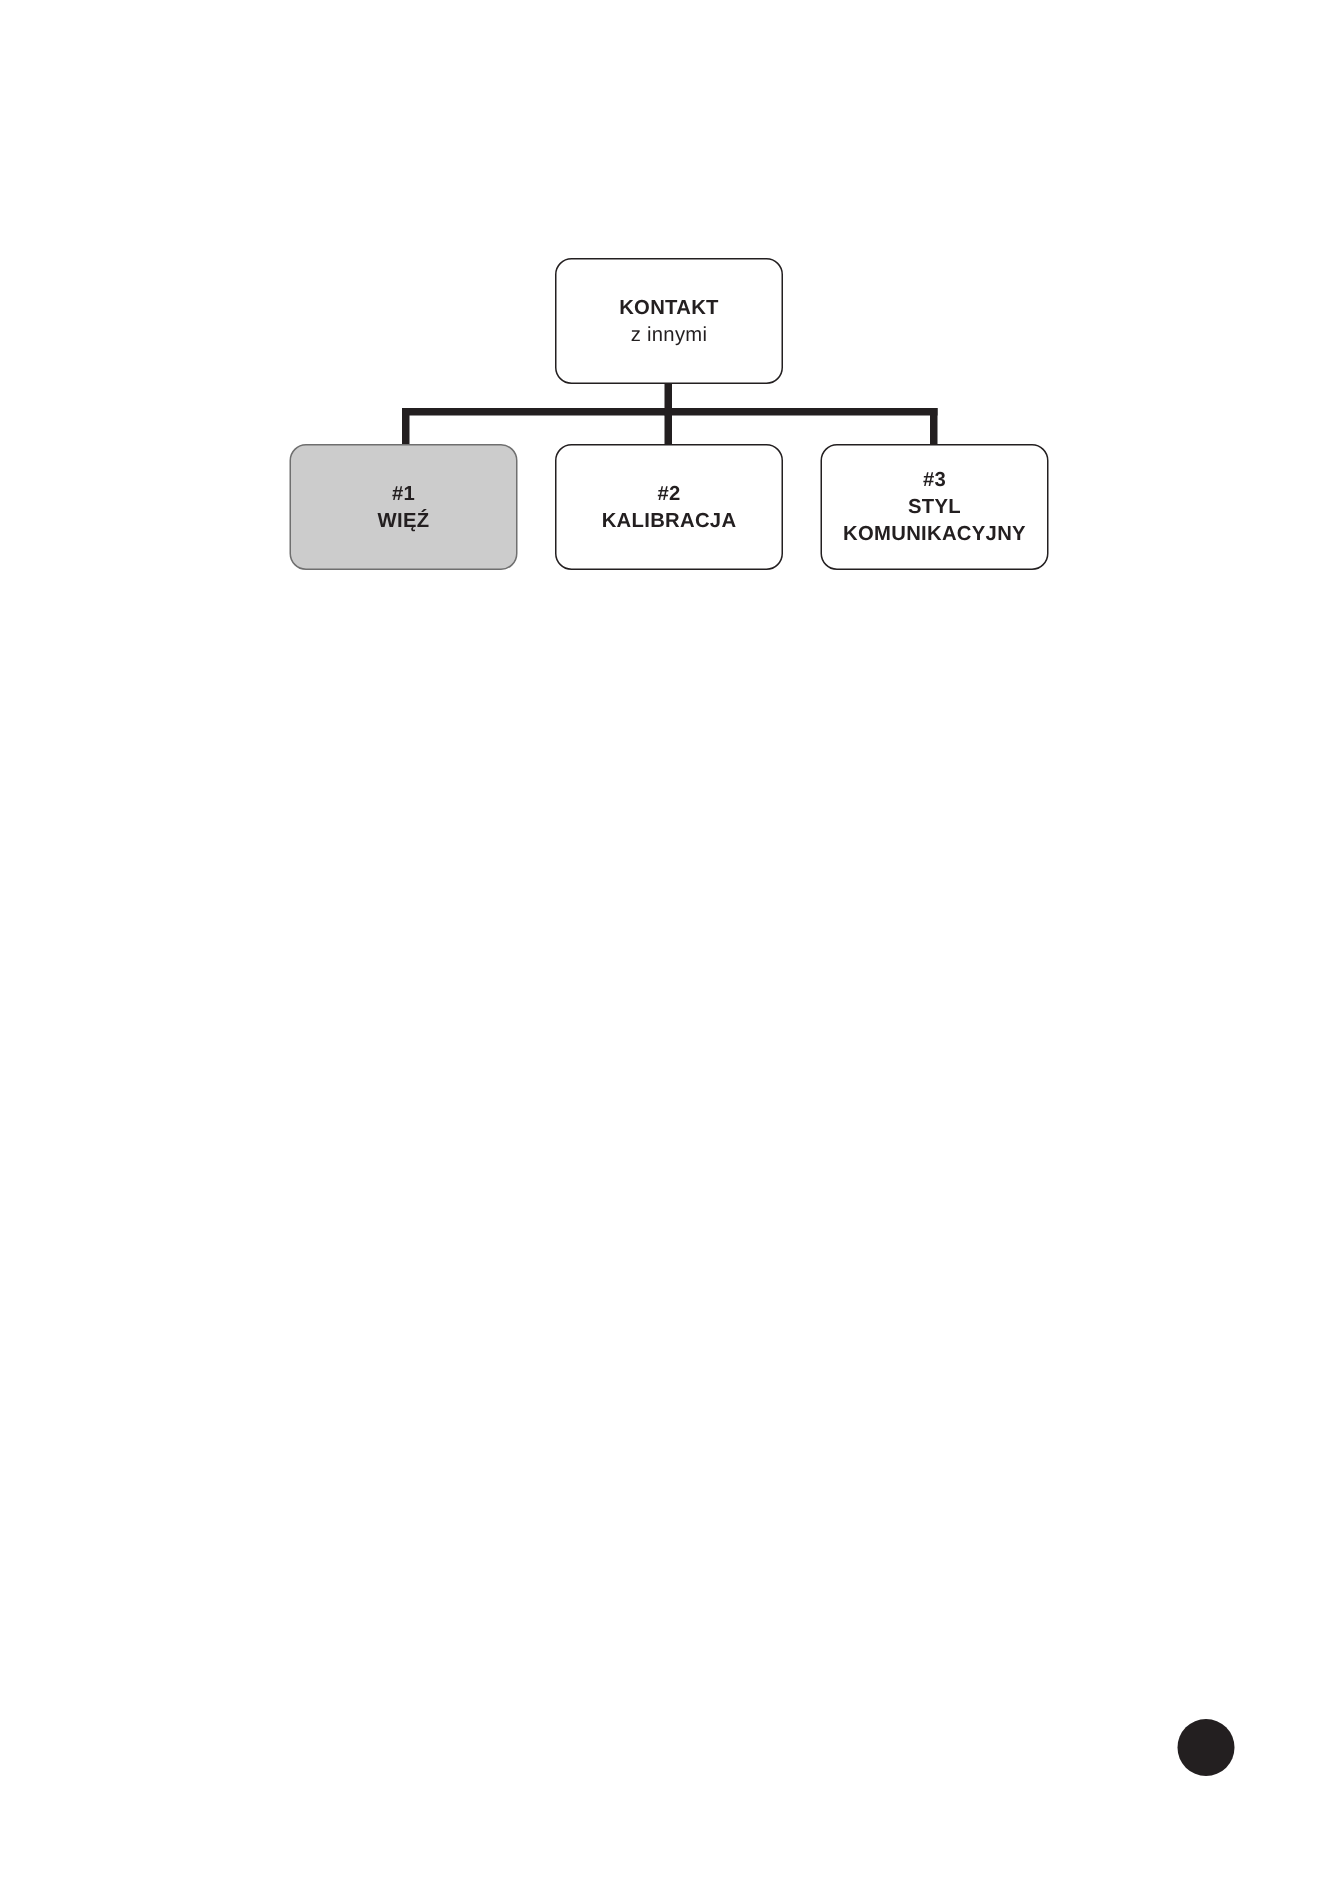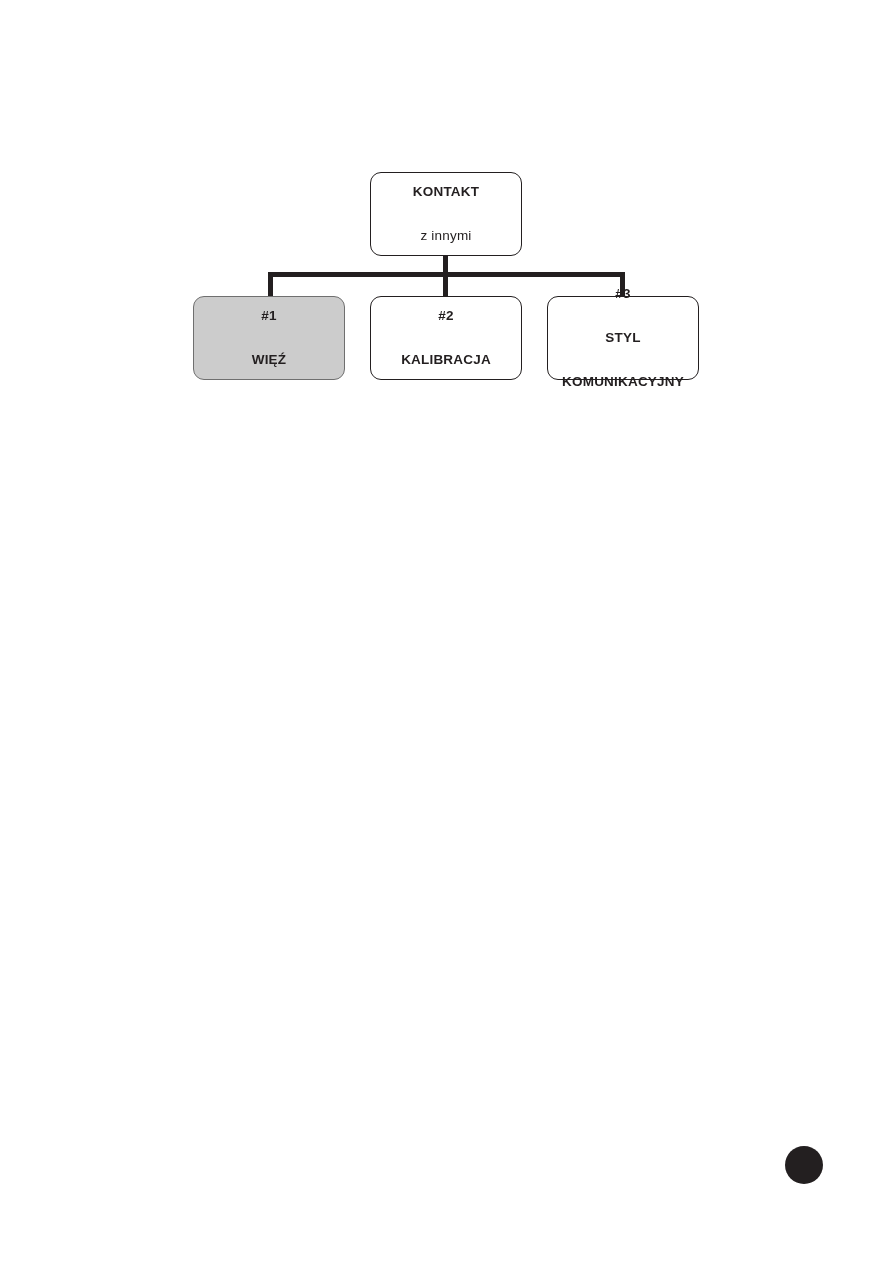--- a/index.html
+++ b/index.html
@@ -41,21 +41,20 @@
     border: 1.4px solid #231f20;
     border-radius: 11px;
     background: #ffffff;
     display: flex;
     flex-direction: column;
     align-items: center;
     justify-content: center;
     text-align: center;
     line-height: 1.32;
     z-index: 3;
-    gap: 26px;
   }
 
   .node-root {
     left: 370px;
     top: 172px;
   }
 
   .node-child-1 {
     left: 193px;
     top: 296px;

